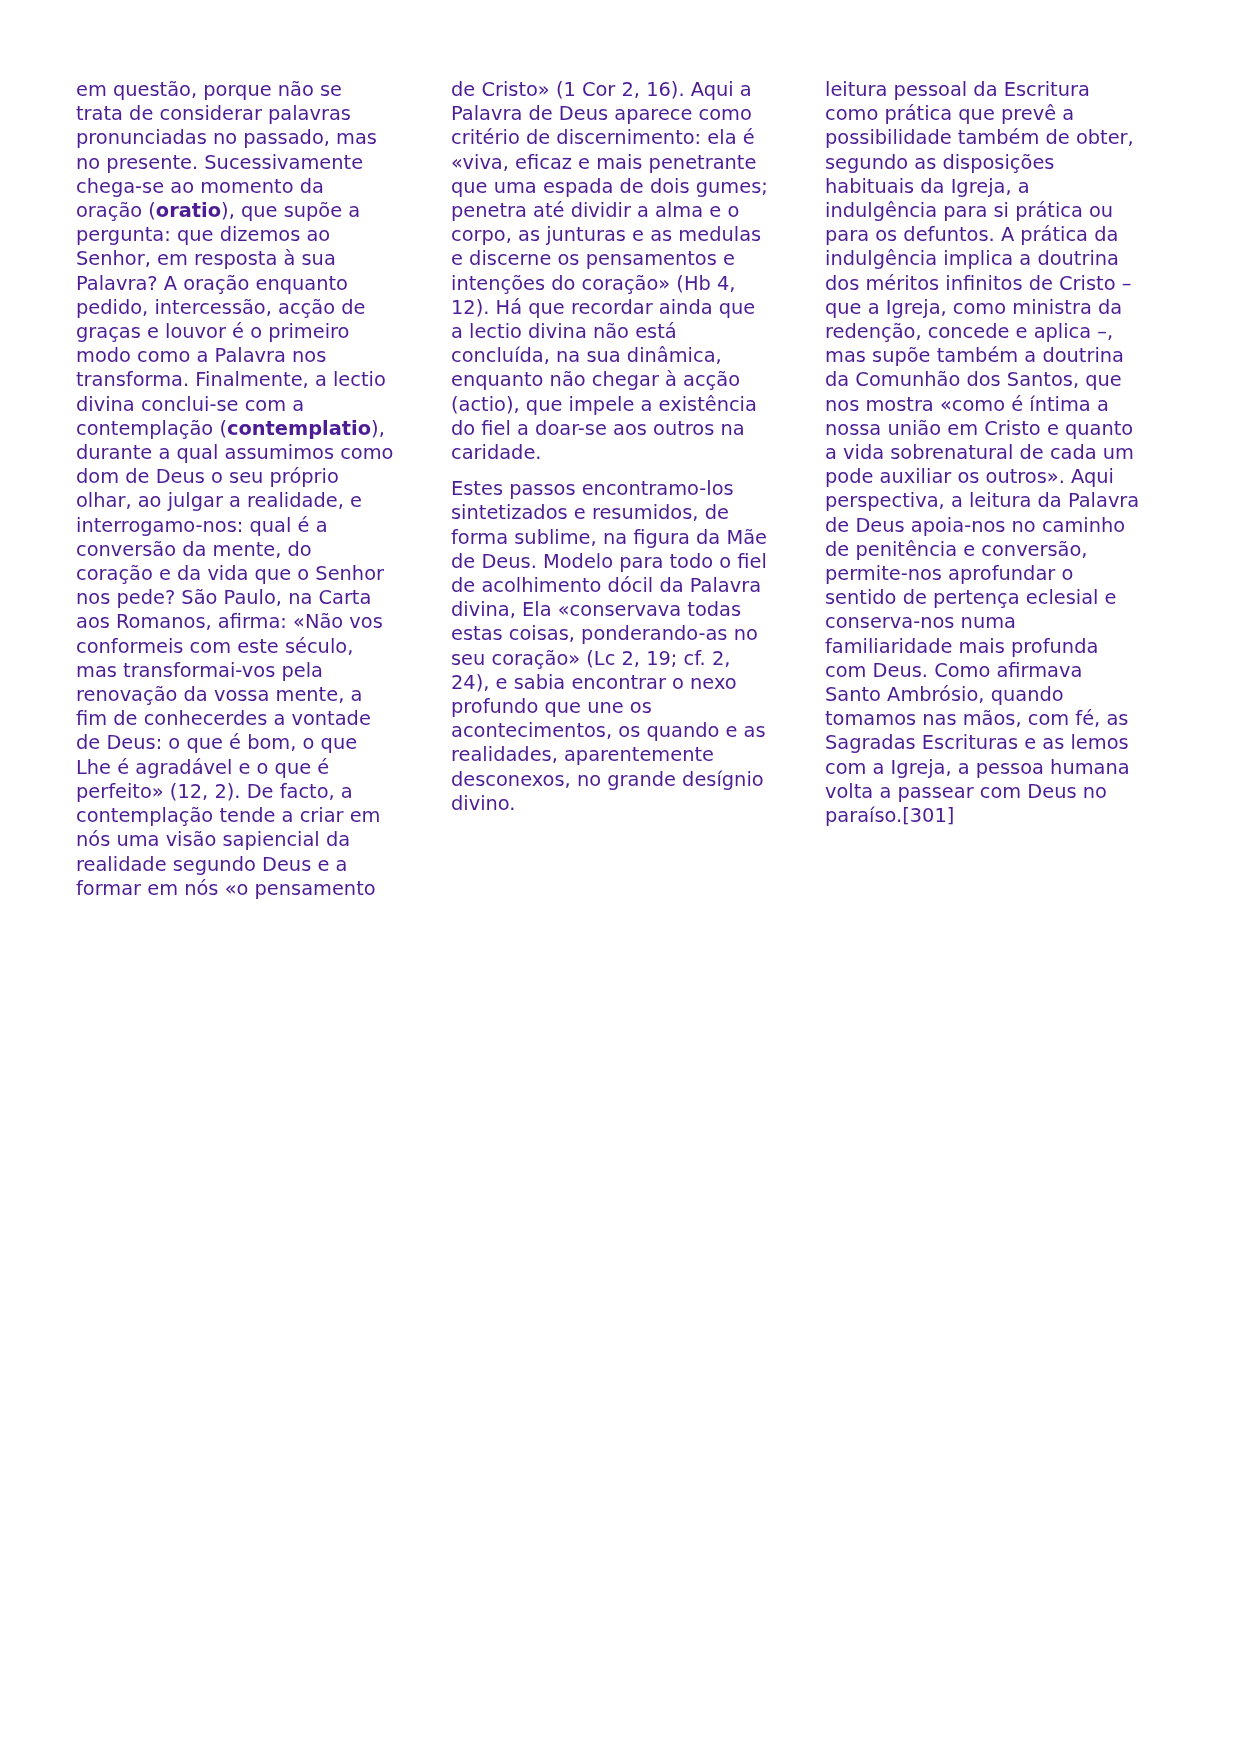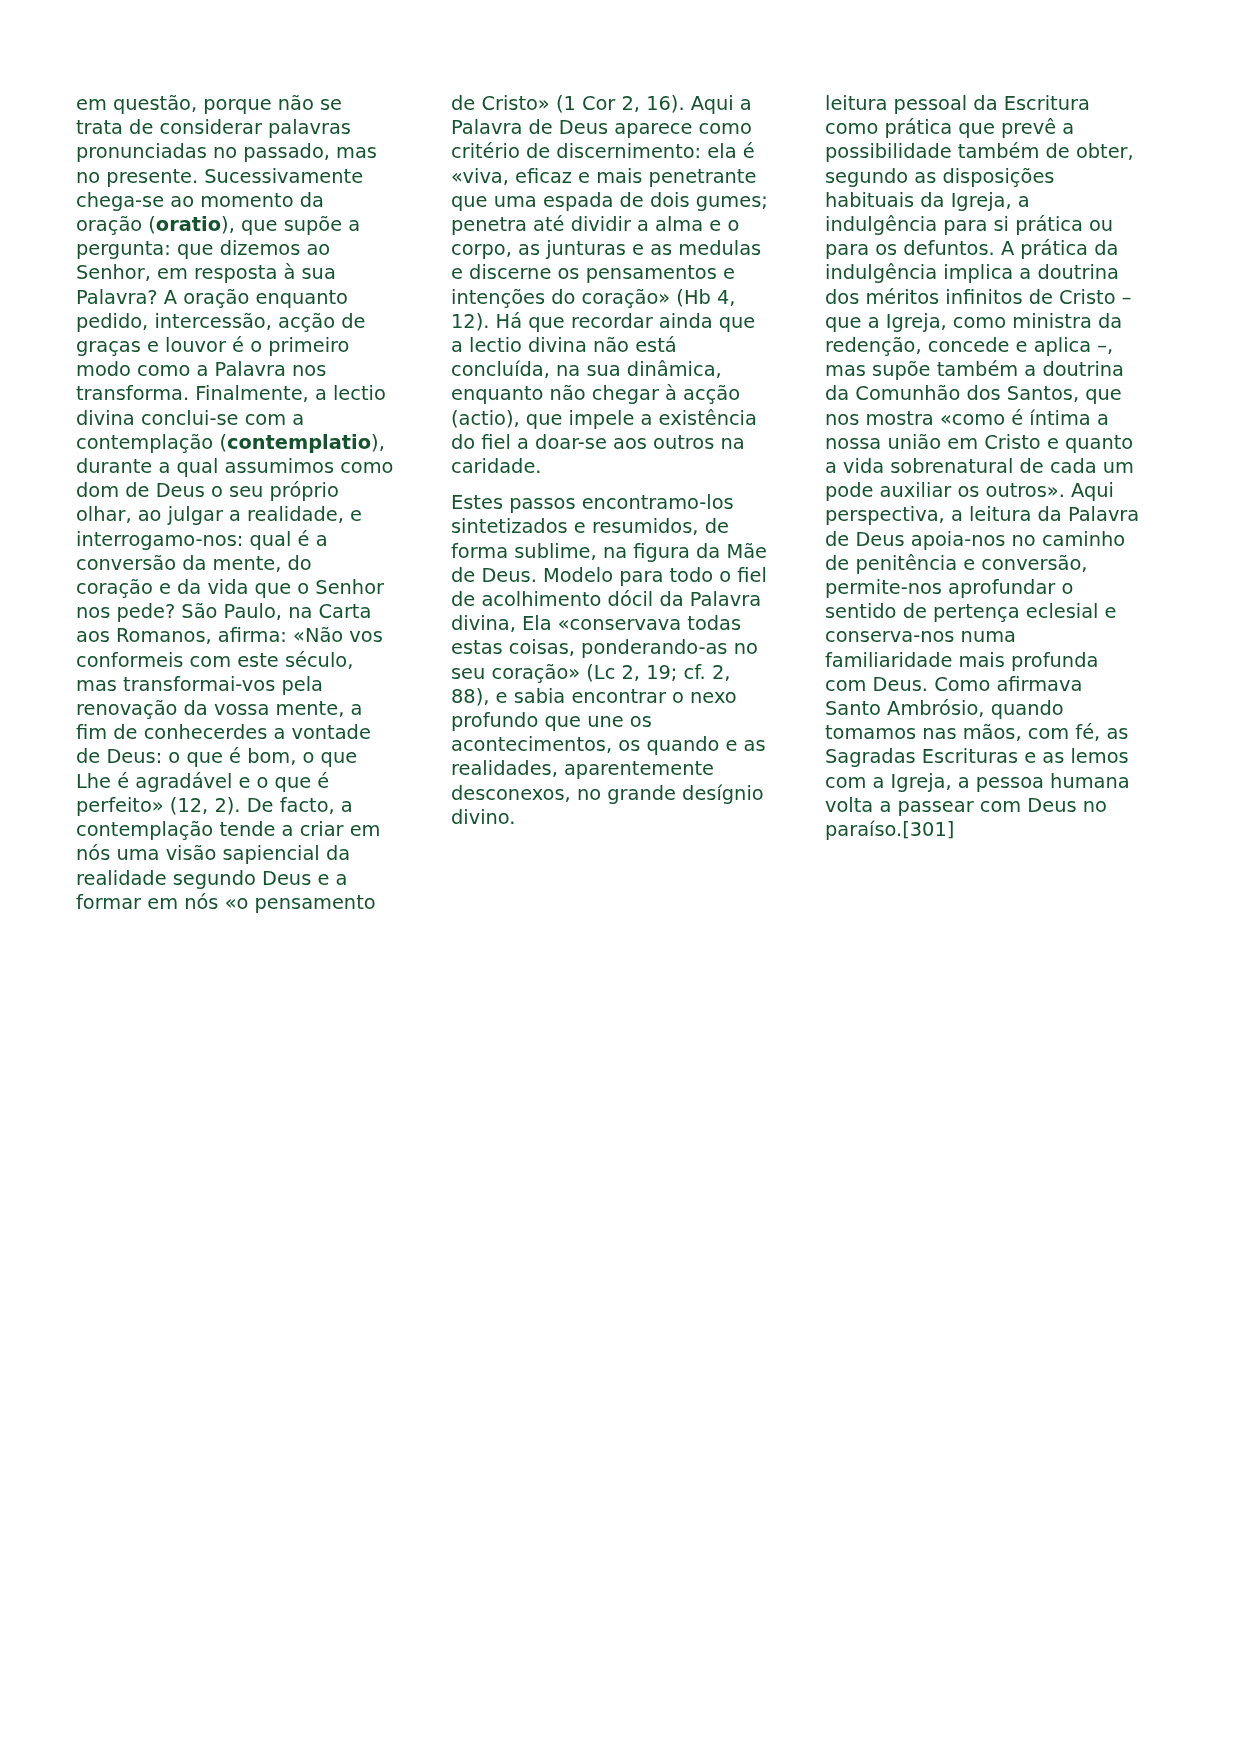--- a/index.html
+++ b/index.html
@@ -17,26 +17,26 @@
     .page {
       position: absolute;
       left: 0;
       top: 0;
       width: 1240px;
       height: 1753px;
       background: #ffffff;
     }
     .column {
       position: absolute;
-      top: 92px;
+      top: 78px;
       width: 350px;
       font-family: "DejaVu Sans", sans-serif;
       font-size: 19.4px;
       line-height: 24.2px;
-      color: #14532d;
+      color: #4c1d95;
     }
     .col-1 { left: 76px; }
     .col-2 { left: 451px; }
     .col-3 { left: 825px; }
     .column p {
       margin: 0 0 12px 0;
       white-space: normal;
     }
     .line {
       display: block;
@@ -107,21 +107,21 @@
       </p>
       <p>
         <span class="line"><span>Estes passos encontramo-los</span></span>
         <span class="line"><span>sintetizados e resumidos, de</span></span>
         <span class="line"><span>forma sublime, na figura da Mãe</span></span>
         <span class="line"><span>de Deus. Modelo para todo o fiel</span></span>
         <span class="line"><span>de acolhimento dócil da Palavra</span></span>
         <span class="line"><span>divina, Ela «conservava todas</span></span>
         <span class="line"><span>estas coisas, ponderando-as no</span></span>
         <span class="line"><span>seu coração» (Lc 2, 19; cf. 2,</span></span>
-        <span class="line"><span>88), e sabia encontrar o nexo</span></span>
+        <span class="line"><span>24), e sabia encontrar o nexo</span></span>
         <span class="line"><span>profundo que une os</span></span>
         <span class="line"><span>acontecimentos, os quando e as</span></span>
         <span class="line"><span>realidades, aparentemente</span></span>
         <span class="line"><span>desconexos, no grande desígnio</span></span>
         <span class="line"><span>divino.</span></span>
       </p>
     </div>
   <div class="column col-3">
       <p>
         <span class="line"><span>leitura pessoal da Escritura</span></span>

